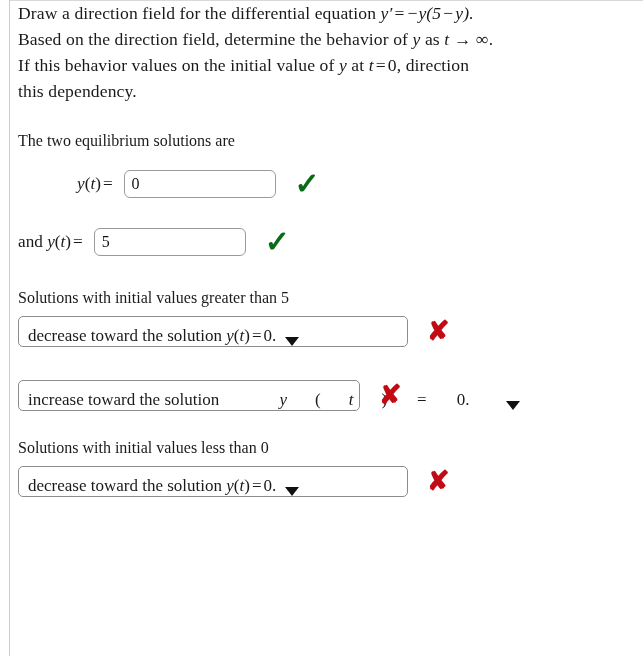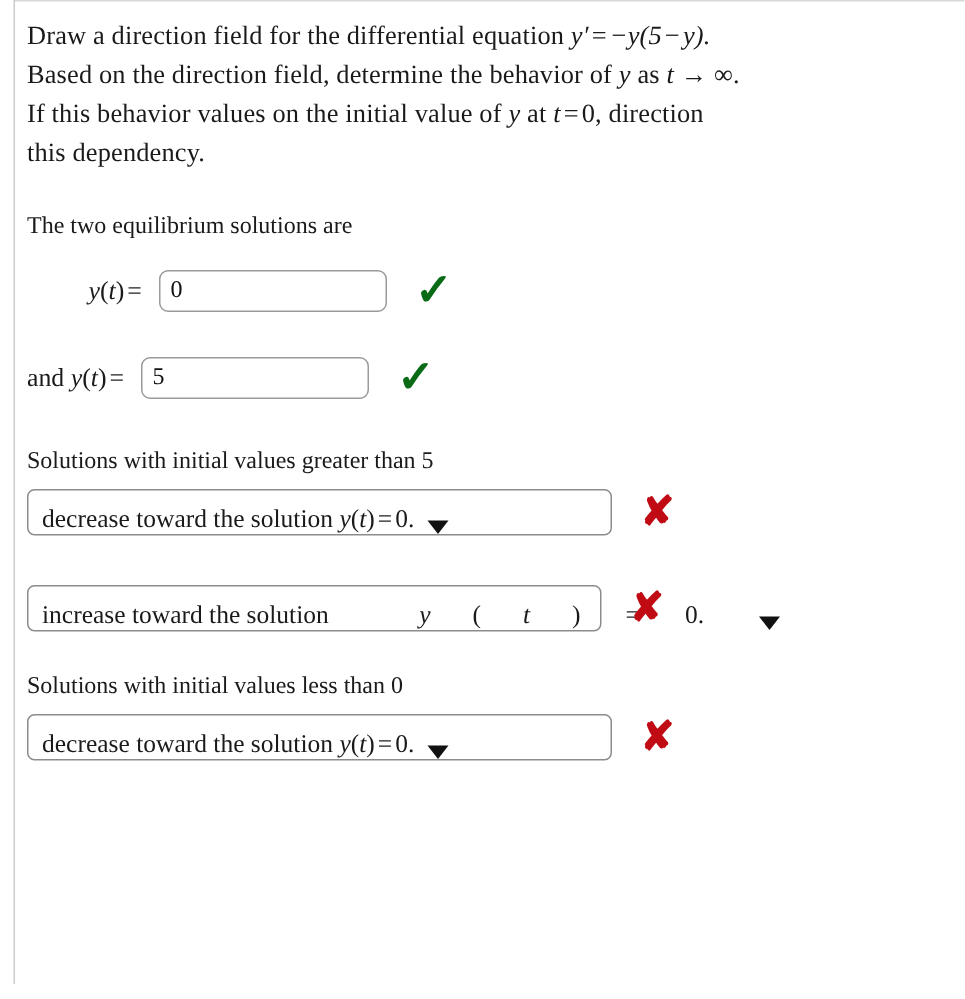--- a/index.html
+++ b/index.html
@@ -39,21 +39,20 @@
     position: absolute;
     left: 18px;
     top: 0;
     right: 0;
     bottom: 0;
   }
 
   .prompt {
     font-size: 17.6px;
     line-height: 26px;
-    margin-top: 10px;
     letter-spacing: .1px;
   }
   .prompt .ln { white-space: nowrap; display: block; }
 
   .mi { font-style: italic; }
   .op { padding: 0 2px; }
 
   .section-label {
     font-size: 16px;
     line-height: 22px;
@@ -61,21 +60,21 @@
 
   .eq-row {
     display: flex;
     align-items: center;
     height: 38px;
   }
   .eq-lead {
     font-size: 17.2px;
     white-space: nowrap;
   }
-  .eq-lead.indent { margin-left: 41px; }
+  .eq-lead.indent { margin-left: 59px; }
 
   .text-input {
     width: 152px;
     height: 28px;
     box-sizing: border-box;
     border: 1px solid #9a9a9a;
     border-radius: 6px;
     background: #ffffff;
     margin-left: 9px;
     display: flex;
@@ -187,21 +186,21 @@
     <div class="dropdown" style="width: 390px;">
       <span>decrease toward the solution</span>&nbsp;<span class="mi">y</span><span>(</span><span class="mi">t</span><span>)</span><span class="op">=</span><span>0.</span>
       <span class="caret"></span>
     </div>
     <span class="mark cross" style="color: rgb(193, 11, 20);">✘</span>
   </div>
 
   <div class="gap-lg"></div>
 
   <div class="dd-row">
-    <div class="dropdown" style="width: 383px; gap: 28px;">
+    <div class="dropdown" style="width: 342px; gap: 28px;">
       <span>increase toward the solution</span>&nbsp;<span class="mi">y</span><span>(</span><span class="mi">t</span><span>)</span><span class="op">=</span><span>0.</span>
       <span class="caret"></span>
     </div>
     <span class="mark cross" style="color: rgb(193, 11, 20);">✘</span>
   </div>
 
   <div class="gap-lg"></div>
 
   <div class="section-label">Solutions with initial values less than 0</div>
   <div class="dd-row">

